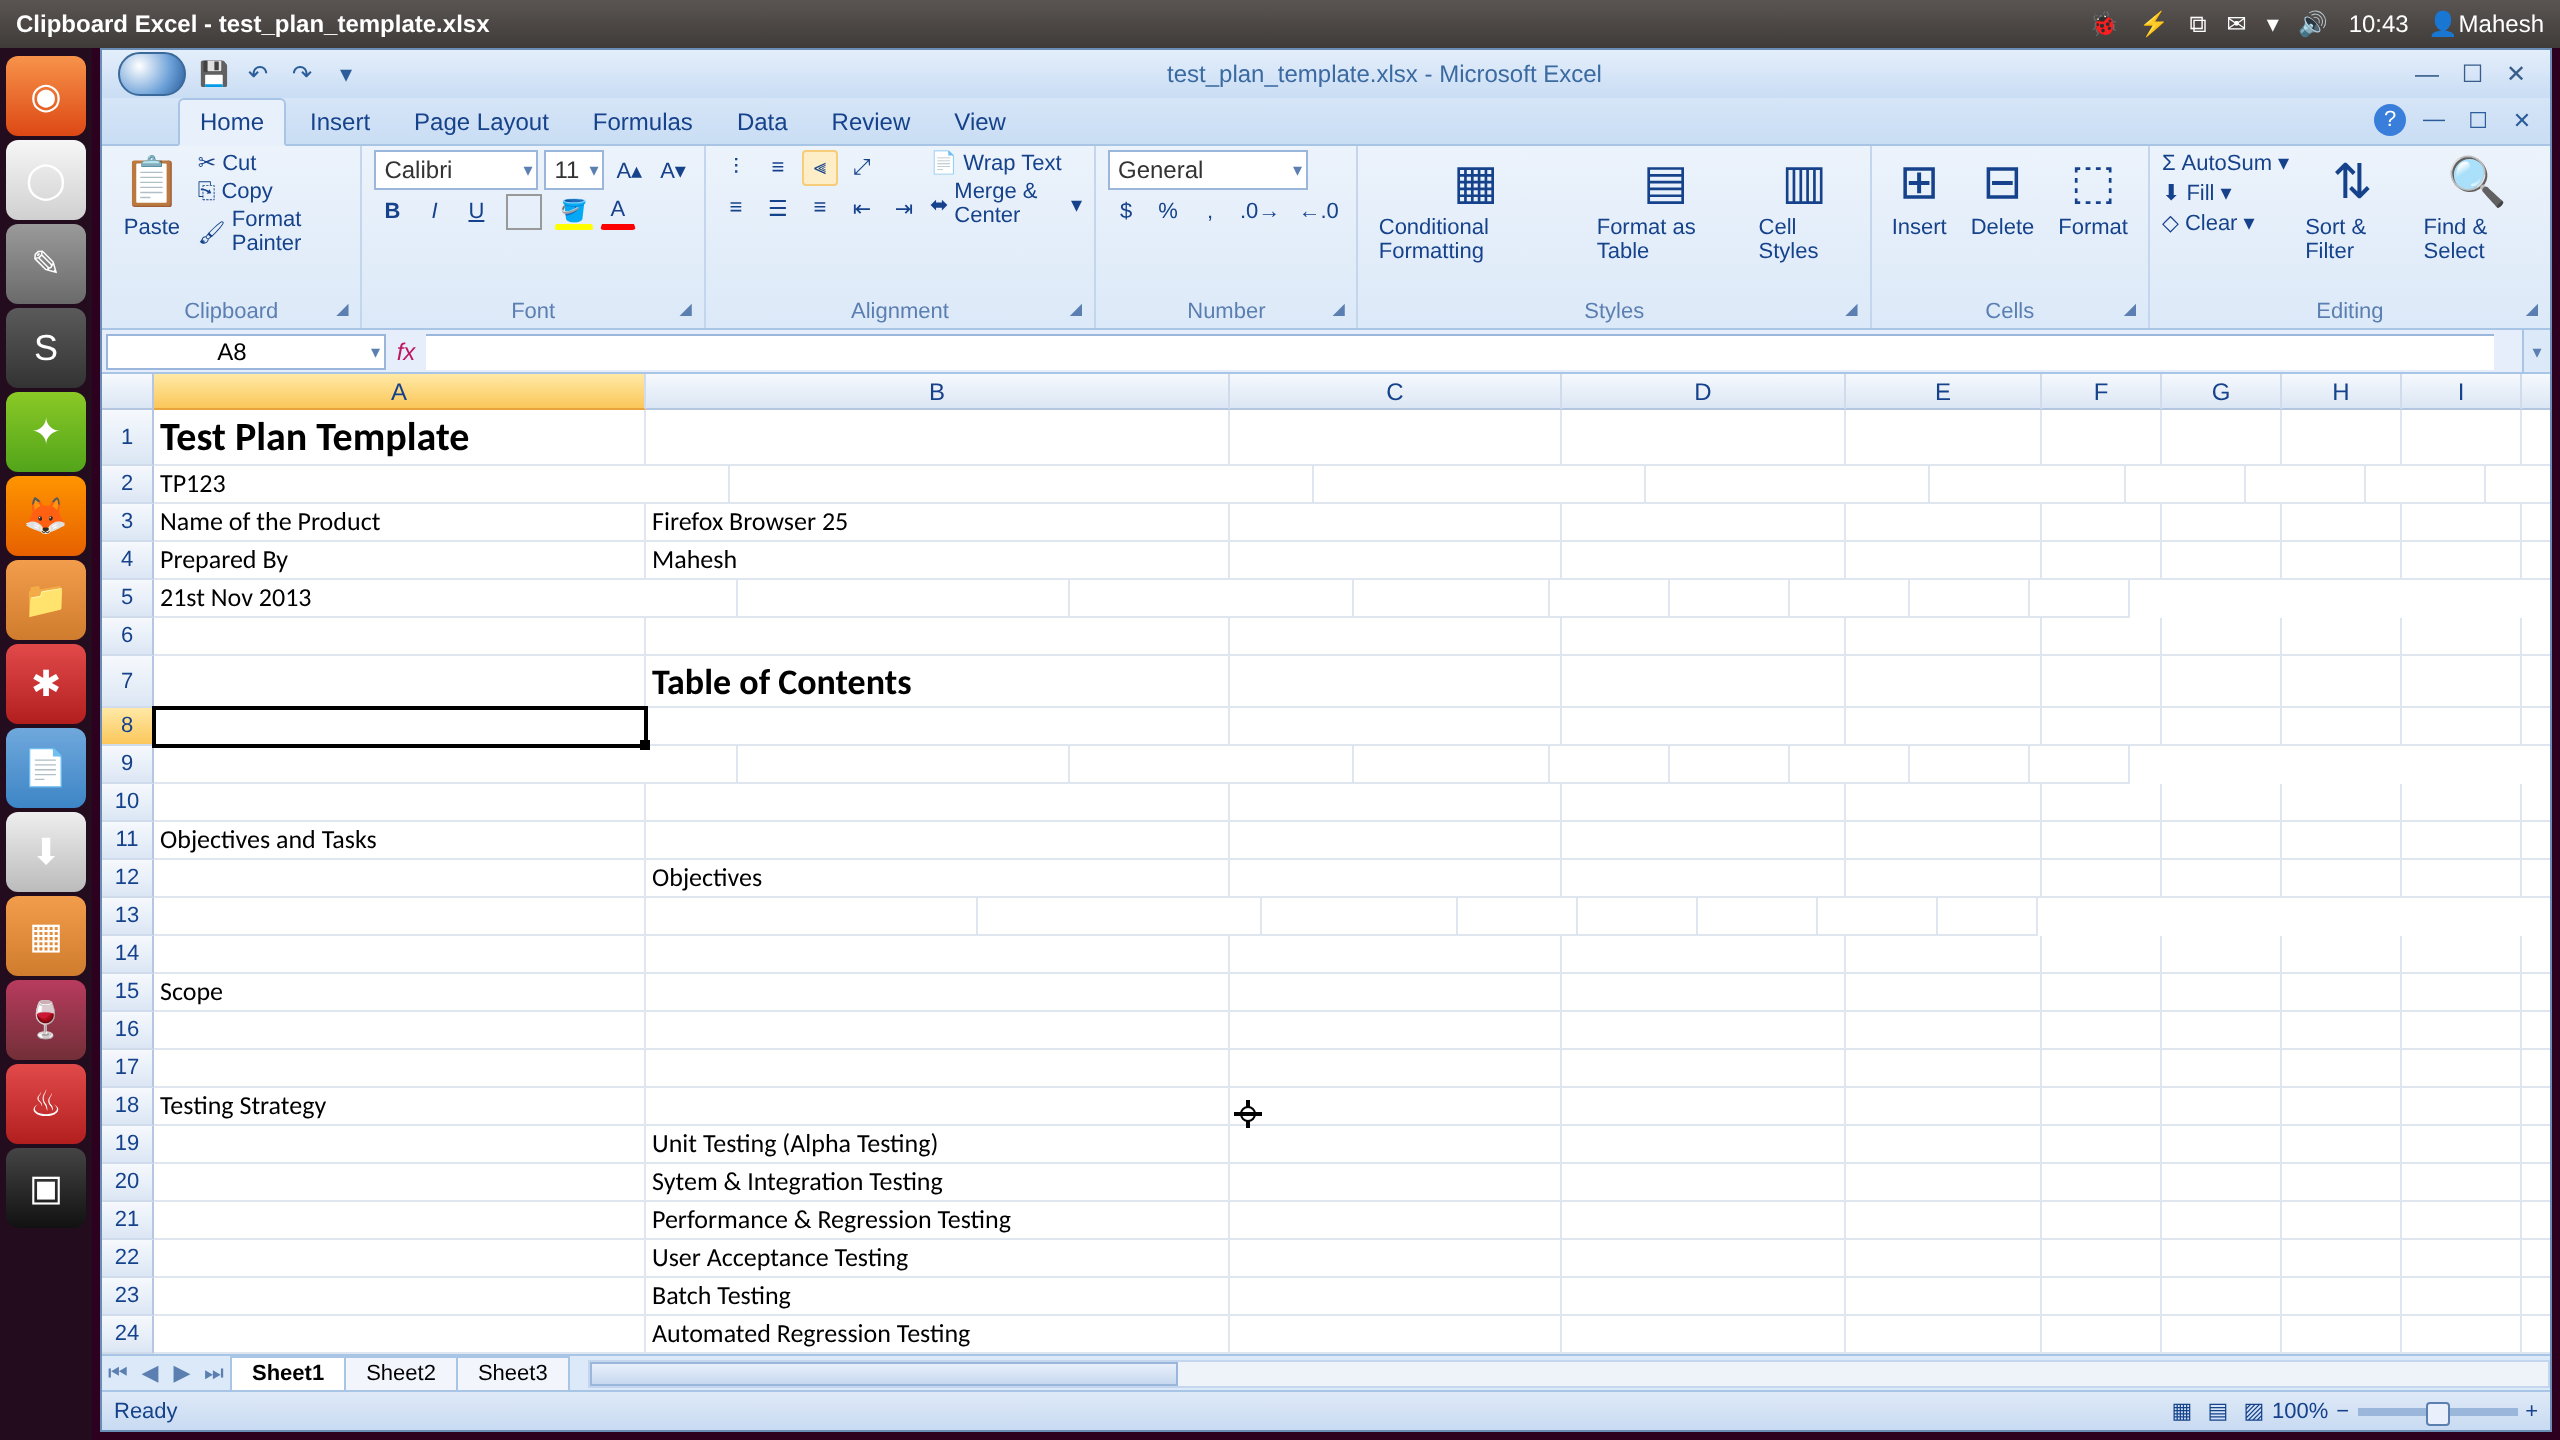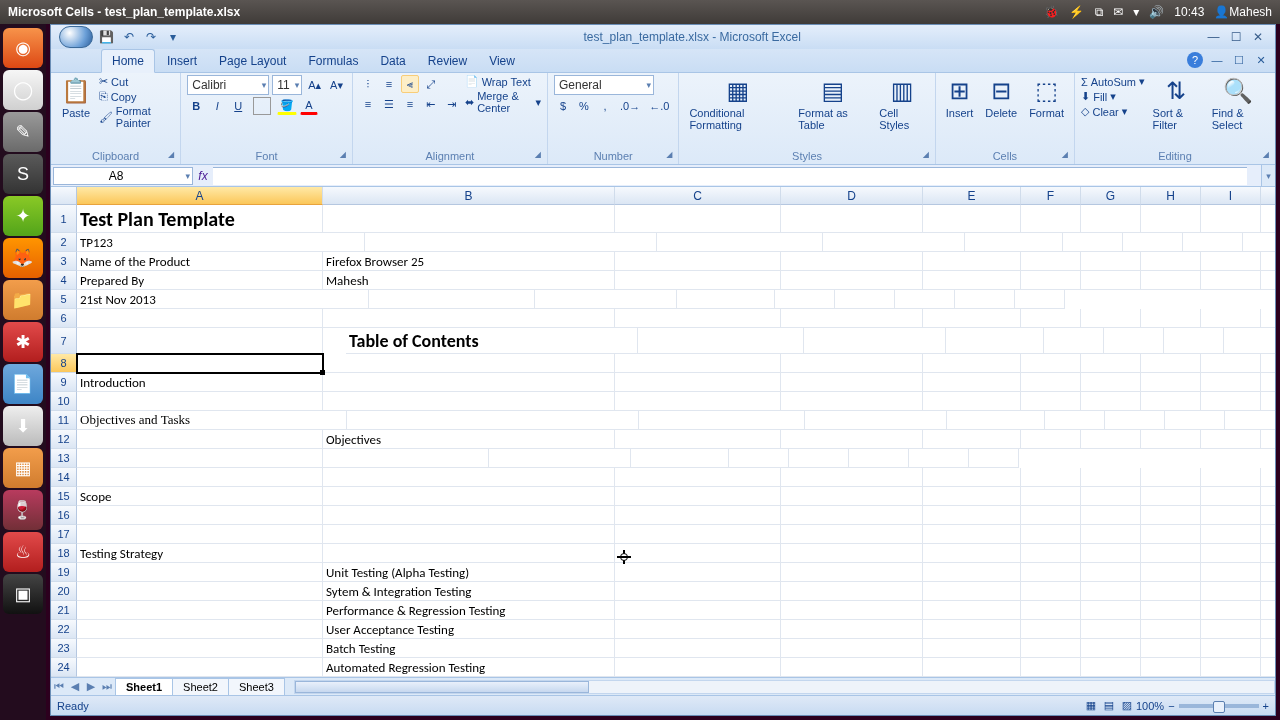--- a/index.html
+++ b/index.html
@@ -29,21 +29,21 @@
 
 
 .excel { position: absolute; left: 50px; top: 24px; right: 4px; bottom: 4px; background: #cfe0f2; border: 1px solid #6a8db5; display: flex; flex-direction: column; }
 
 .qat { height: 24px; background: linear-gradient(#e4eefb,#c9ddf4); display: flex; align-items: center; padding: 0 8px; gap: 6px; font-size: 12px; color: #385d8a; }
 .qat .office-btn { width: 34px; height: 22px; border-radius: 11px; background: radial-gradient(circle at 30% 30%, #fff, #6ca0d8 60%, #2a5d9a); border:1px solid #3b6a9a; }
 .qat .qbtn { width:16px; height:16px; display:flex; align-items:center; justify-content:center; color:#2a5d9a; }
 .qat .wtitle { flex:1; text-align:center; color:#3a6aa0; font-size:12px; }
 .qat .winbtns span { padding:0 4px; cursor:pointer; }
 
-.tabs { height: 24px; display:flex; align-items:flex-end; background: linear-gradient(#d6e5f7,#c9ddf4); padding-left: 50px; gap: 2px; font-size: 12px; border-bottom:1px solid #a9c5e6; position:relative;}
+.tabs { height: 24px; display:flex; align-items:flex-end; background: linear-gradient(#d6e5f7,#c9ddf4); padding-left: 38px; gap: 2px; font-size: 12px; border-bottom:1px solid #a9c5e6; position:relative;}
 .tab { padding: 4px 10px; color:#15428b; cursor:pointer; }
 .tab.active { background:#e8f0fb; border:1px solid #a9c5e6; border-bottom:1px solid #e8f0fb; border-radius:3px 3px 0 0; position:relative; top:1px; }
 .tabs .helpbtn { position:absolute; right:6px; top:3px; display:flex; gap:6px; color:#2a5d9a;}
 .tabs .helpbtn span{width:16px;height:16px;display:inline-flex;align-items:center;justify-content:center;font-size:11px;}
 .helpcircle{border-radius:50%;background:#3a7edb;color:#fff;}
 
 .ribbon { height: 92px; background: linear-gradient(#ecf3fb,#dce9f8); display:flex; border-bottom:1px solid #a9c5e6; font-size:11px; color:#15428b; }
 .grp { border-right:1px solid #c3d6ee; padding: 2px 6px 0; display:flex; flex-direction:column; position:relative; }
 .grp .body { flex:1; display:flex; gap:4px; align-items:flex-start; }
 .grp .label { text-align:center; font-size:11px; color:#5b7fb1; padding-bottom:2px; position:relative;}
@@ -54,39 +54,39 @@
 .row { display:flex; gap:3px; align-items:center; }
 .btn { min-width:18px; height:18px; border:1px solid transparent; display:inline-flex; align-items:center; justify-content:center; padding:0 2px; cursor:pointer; border-radius:2px; }
 .btn.pressed{background:#fdeec7;border-color:#f8cd79;}
 .sel{border:1px solid #9ab6da;background:#fff;height:20px;padding:0 14px 0 4px;display:inline-flex;align-items:center;font-size:12px;color:#333;position:relative;cursor:pointer;}
 .sel::after{content:"▾";position:absolute;right:2px;font-size:9px;color:#5b7fb1;}
 .bord{width:18px;height:18px;border:1px solid #999;display:inline-block;}
 
 .namebox { height:22px; background:#e6eefb; border-bottom:1px solid #a9c5e6; display:flex; align-items:center; font-size:12px; }
 .namebox .nb { width:140px; border:1px solid #9ab6da; background:#fff; height:18px; margin-left:2px; display:flex; align-items:center; justify-content:center; position:relative; padding-right:14px;}
 .namebox .nb::after{content:"▾";position:absolute;right:2px;font-size:9px;color:#5b7fb1;}
-.namebox .fx { width:20px; text-align:center; font-style:italic; color:#4c1d95;}
+.namebox .fx { width:20px; text-align:center; font-style:italic; color:#be185d;}
 .namebox .fbar { flex:1; border-top:1px solid #9ab6da; height:18px; background:#fff; margin-right:14px;}
 .namebox .expand{width:14px;background:#dce9f8;border-left:1px solid #a9c5e6;height:100%;display:flex;align-items:center;justify-content:center;font-size:9px;color:#5b7fb1;}
 
 .gridwrap { flex:1; display:flex; overflow:hidden; position:relative; background:#fff;}
 .grid { flex:1; display:flex; flex-direction:column; }
 .colhdr { display:flex; height:18px; }
 .colhdr .corner{width:26px;background:linear-gradient(#f6f9fd,#dbe6f4);border-right:1px solid #b5c7e0;border-bottom:1px solid #b5c7e0;}
 .ch { background:linear-gradient(#f6f9fd,#dbe6f4); border-right:1px solid #d0dceb; border-bottom:1px solid #b5c7e0; text-align:center; font-size:12px; color:#15428b; display:flex;align-items:center;justify-content:center;}
 .ch.sel-col{background:linear-gradient(#ffe9a6,#fbc75a);border-bottom-color:#e8a33d;}
 .rows { flex:1; overflow:hidden; }
 .r { display:flex; height:19px; }
 .r .rh { width:26px; background:linear-gradient(#f6f9fd,#dbe6f4); border-right:1px solid #b5c7e0; border-bottom:1px solid #d0dceb; font-size:11px; color:#15428b; display:flex; align-items:center; justify-content:center;}
 .r .rh.sel-row{background:linear-gradient(#ffe9a6,#fbc75a);border-right-color:#e8a33d;}
 .r .c { border-right:1px solid #e0e6ef; border-bottom:1px solid #e0e6ef; font-size:13px; color:#000; padding:0 3px; display:flex; align-items:center; white-space:nowrap; overflow:visible; font-family: Calibri, sans-serif;}
 .r.h1 { height:28px; }
 .r.h7 { height:26px; }
 .r.h1 .c.b { font-size:20px; font-weight:bold; }
-.r.h7 .c.b { font-size:18px; font-weight:bold;margin-left:23px; }
+.r.h7 .c.b { font-size:18px; font-weight:bold; }
 .active-cell { outline:2px solid #000; outline-offset:-1px; background:#fff; position:relative; }
 .active-cell::after{content:"";position:absolute;right:-3px;bottom:-3px;width:5px;height:5px;background:#000;}
 
 .sheettabs { height:18px; background:#dce9f8; display:flex; align-items:center; font-size:11px; border-top:1px solid #a9c5e6; }
 .sheettabs .navb{width:16px;text-align:center;color:#5b7fb1;cursor:pointer;}
 .sheet{padding:2px 10px;background:#f2f6fc;border:1px solid #a9c5e6;border-bottom:none;margin-right:-1px;cursor:pointer;}
 .sheet.active{background:#fff;font-weight:bold;}
 .hscroll{flex:1;background:#eef3fa;margin-left:10px;border:1px solid #c3d6ee;height:14px;position:relative;}
 .hscroll .thumb{position:absolute;left:0;width:30%;height:100%;background:linear-gradient(#e9f0fb,#c7d8ef);border:1px solid #9ab6da;}
 
@@ -99,21 +99,21 @@
 .cursor-ex{position:absolute;left:566px;top:363px;width:14px;height:14px;pointer-events:none;}
 .cursor-ex::before,.cursor-ex::after{content:"";position:absolute;background:#000;}
 .cursor-ex::before{left:6px;top:0;width:2px;height:14px;}
 .cursor-ex::after{left:0;top:6px;width:14px;height:2px;}
 .cursor-ex .o{position:absolute;left:3px;top:3px;width:8px;height:8px;border:1px solid #000;border-radius:50%;background:#fff;}
 </style>
 </head>
 <body>
 
 <div class="sysbar">
-  <span class="title">Microsoft Cells - test_plan_template.xlsx</span>
+  <span class="title">Clipboard Excel - test_plan_template.xlsx</span>
   <div class="tray">
     <span>🐞</span>
     <span>⚡</span>
     <span>⧉</span>
     <span>✉</span>
     <span>▾</span>
     <span>🔊</span>
     <span>10:43</span>
     <span>👤 <span>Mahesh</span></span>
   </div>
@@ -435,21 +435,20 @@
             <div class="c" style="width: 142px;"></div>
             <div class="c" style="width: 98px;"></div>
             <div class="c" style="width: 60px;"></div>
             <div class="c" style="width: 60px;"></div>
             <div class="c" style="width: 60px;"></div>
             <div class="c" style="width: 60px;"></div>
             <div class="c" style="width: 50px;"></div>
           </div>
           <div class="r">
             <div class="rh">9</div>
-            <div class="c" style="width: 246px;">Introduction</div>
             <div class="c" style="width: 292px;"></div>
             <div class="c" style="width: 166px;"></div>
             <div class="c" style="width: 142px;"></div>
             <div class="c" style="width: 98px;"></div>
             <div class="c" style="width: 60px;"></div>
             <div class="c" style="width: 60px;"></div>
             <div class="c" style="width: 60px;"></div>
             <div class="c" style="width: 60px;"></div>
             <div class="c" style="width: 50px;"></div>
           </div>
@@ -461,21 +460,21 @@
             <div class="c" style="width: 142px;"></div>
             <div class="c" style="width: 98px;"></div>
             <div class="c" style="width: 60px;"></div>
             <div class="c" style="width: 60px;"></div>
             <div class="c" style="width: 60px;"></div>
             <div class="c" style="width: 60px;"></div>
             <div class="c" style="width: 50px;"></div>
           </div>
           <div class="r">
             <div class="rh">11</div>
-            <div class="c" style="width: 270px; font-family: Liberation Serif, serif;">Objectives and Tasks</div>
+            <div class="c" style="width: 246px;">Objectives and Tasks</div>
             <div class="c" style="width: 292px;"></div>
             <div class="c" style="width: 166px;"></div>
             <div class="c" style="width: 142px;"></div>
             <div class="c" style="width: 98px;"></div>
             <div class="c" style="width: 60px;"></div>
             <div class="c" style="width: 60px;"></div>
             <div class="c" style="width: 60px;"></div>
             <div class="c" style="width: 60px;"></div>
             <div class="c" style="width: 50px;"></div>
           </div>

